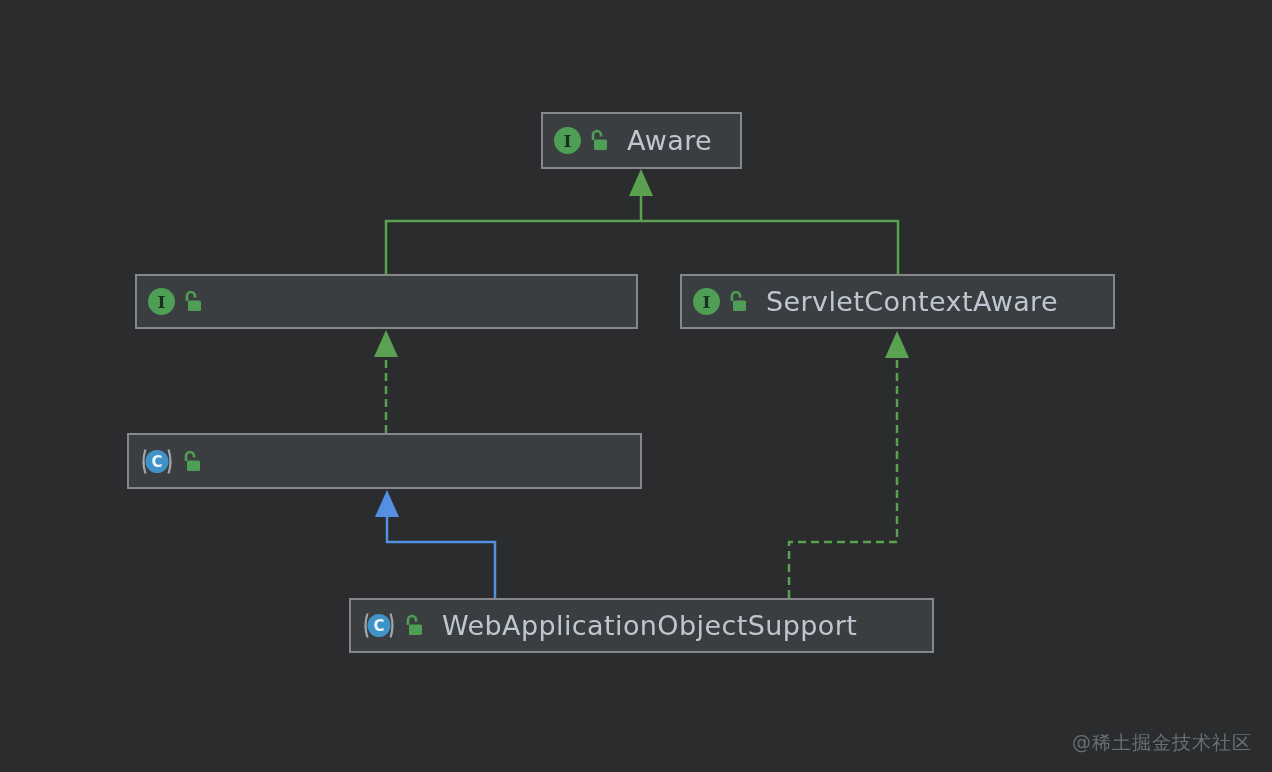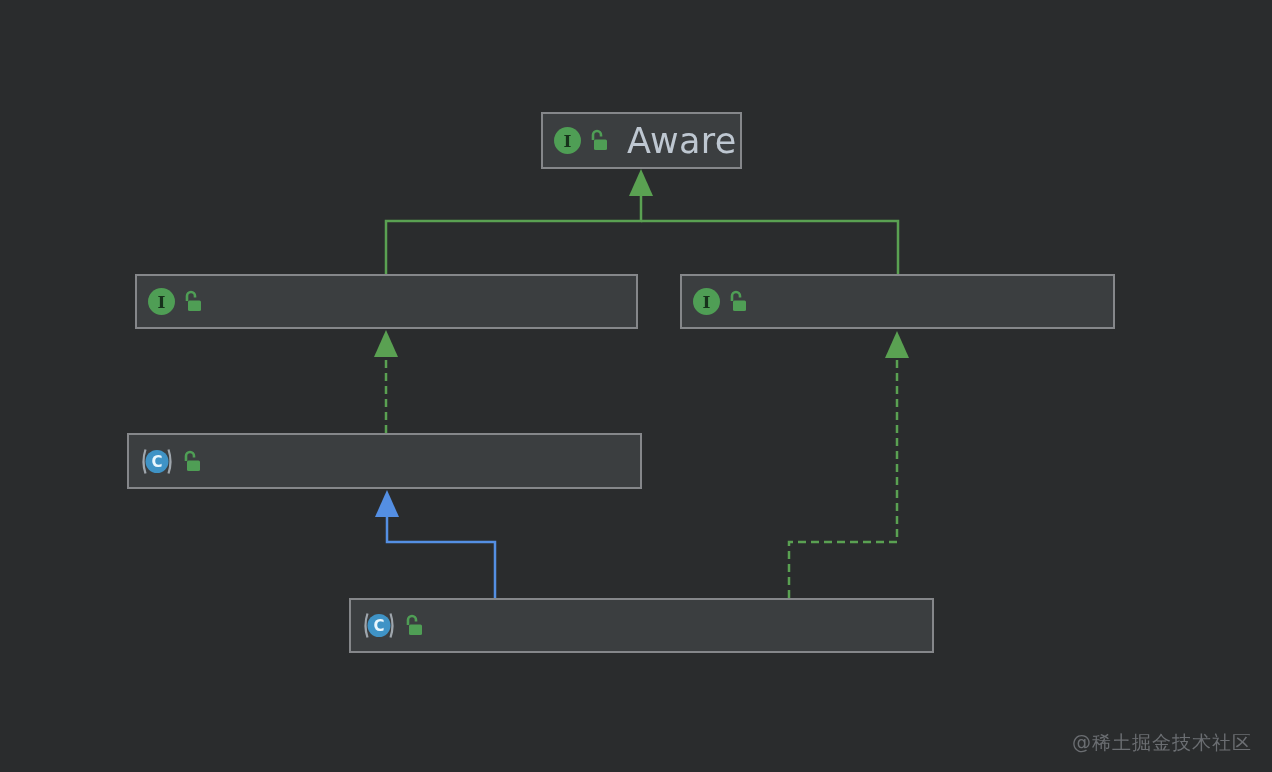--- a/index.html
+++ b/index.html
@@ -49,21 +49,21 @@
     align-items: center;
     background: var(--node-fill);
     border: 2px solid var(--node-border);
     padding-left: 11px;
     white-space: nowrap;
   }
   .node .type-icon { flex: 0 0 auto; display: block; }
   .node .lock-icon { flex: 0 0 auto; display: block; margin-left: 6px; }
   .node .label {
     color: var(--node-text);
-    font-size: 35px;
+    font-size: 27px;
     letter-spacing: 0.4px;
     margin-left: 16px;
     padding-right: 26px;
   }
   #node-aware                { left: 541px; top: 112px; width: 201px; height: 57px; }
   #node-app-ctx-aware        { left: 135px; top: 274px; width: 503px; height: 55px; }
   #node-servlet-ctx-aware    { left: 680px; top: 274px; width: 435px; height: 55px; }
   #node-app-obj-support      { left: 127px; top: 433px; width: 515px; height: 56px; }
   #node-web-app-obj-support  { left: 349px; top: 598px; width: 585px; height: 55px; }
   .watermark {
@@ -132,20 +132,21 @@
 
   <div class="node" id="node-servlet-ctx-aware">
     <svg class="type-icon" width="27" height="27" viewBox="0 0 27 27">
       <circle cx="13.5" cy="13.5" r="13.5" fill="var(--icon-green)"></circle>
       <text x="13.5" y="19.5" text-anchor="middle" font-family="DejaVu Serif, serif" font-size="17" font-weight="bold" fill="var(--icon-green-dark)">I</text>
     </svg>
     <svg class="lock-icon" width="24" height="25" viewBox="0 0 24 25">
       <path d="M6,12 V7 a4,4 0 0 1 8,0 V8.5" fill="none" stroke="var(--icon-green)" stroke-width="2.6"></path>
       <rect x="7" y="11.5" width="13" height="10.5" rx="1.5" fill="var(--icon-green)"></rect>
     </svg>
+    <span class="label">ServletContextAware</span>
   </div>
 
   <div class="node" id="node-app-obj-support">
     <svg class="type-icon" width="34" height="27" viewBox="0 0 34 27">
       <path d="M5.5,1.5 Q1.5,13.5 5.5,25.5" fill="none" stroke="var(--paren-gray)" stroke-width="2.2"></path>
       <path d="M28.5,1.5 Q32.5,13.5 28.5,25.5" fill="none" stroke="var(--paren-gray)" stroke-width="2.2"></path>
       <circle cx="17" cy="13.5" r="11.5" fill="var(--icon-blue)"></circle>
       <text x="17" y="19" text-anchor="middle" font-family="DejaVu Sans, sans-serif" font-size="15" font-weight="bold" fill="#eaf6fd">C</text>
     </svg>
     <svg class="lock-icon" width="24" height="25" viewBox="0 0 24 25">
@@ -158,16 +159,17 @@
     <svg class="type-icon" width="34" height="27" viewBox="0 0 34 27">
       <path d="M5.5,1.5 Q1.5,13.5 5.5,25.5" fill="none" stroke="var(--paren-gray)" stroke-width="2.2"></path>
       <path d="M28.5,1.5 Q32.5,13.5 28.5,25.5" fill="none" stroke="var(--paren-gray)" stroke-width="2.2"></path>
       <circle cx="17" cy="13.5" r="11.5" fill="var(--icon-blue)"></circle>
       <text x="17" y="19" text-anchor="middle" font-family="DejaVu Sans, sans-serif" font-size="15" font-weight="bold" fill="#eaf6fd">C</text>
     </svg>
     <svg class="lock-icon" width="24" height="25" viewBox="0 0 24 25">
       <path d="M6,12 V7 a4,4 0 0 1 8,0 V8.5" fill="none" stroke="var(--icon-green)" stroke-width="2.6"></path>
       <rect x="7" y="11.5" width="13" height="10.5" rx="1.5" fill="var(--icon-green)"></rect>
     </svg>
+    <span class="label">WebApplicationObjectSupport</span>
   </div>
 
   <div class="watermark">@稀土掘金技术社区</div>
 </div>
 
 </body></html>

